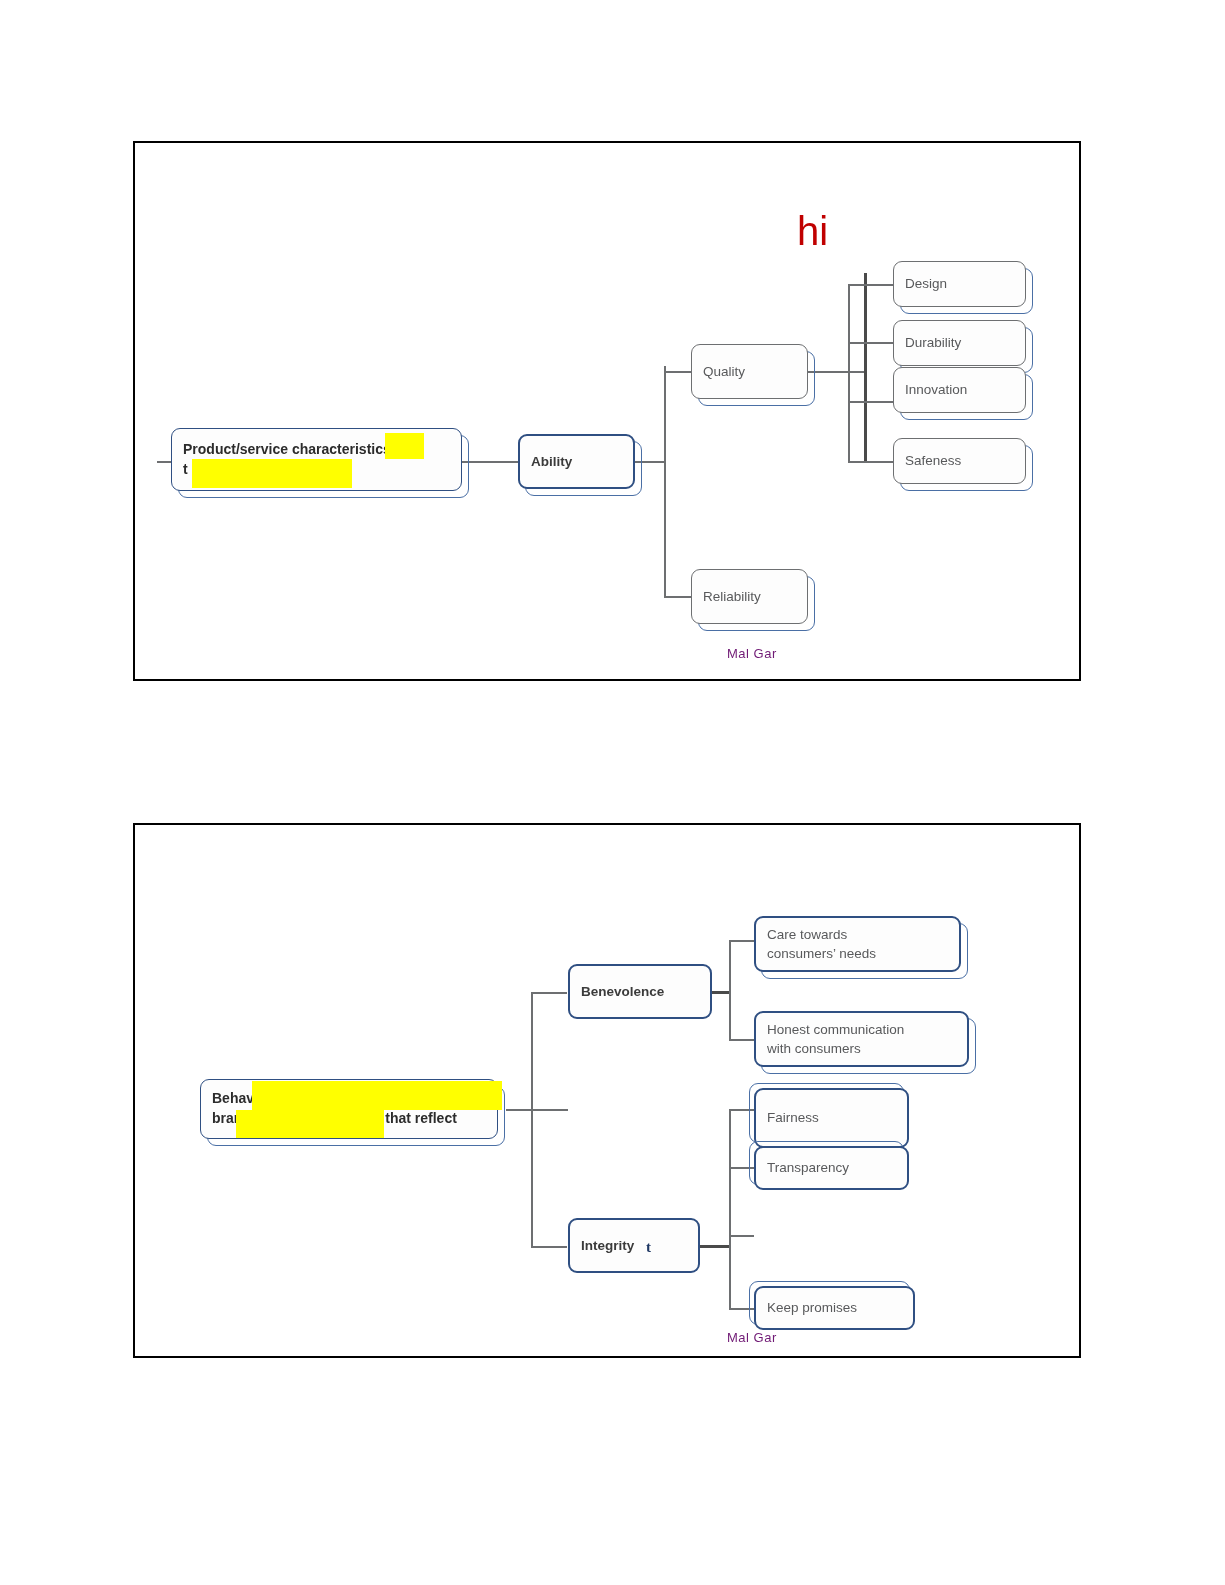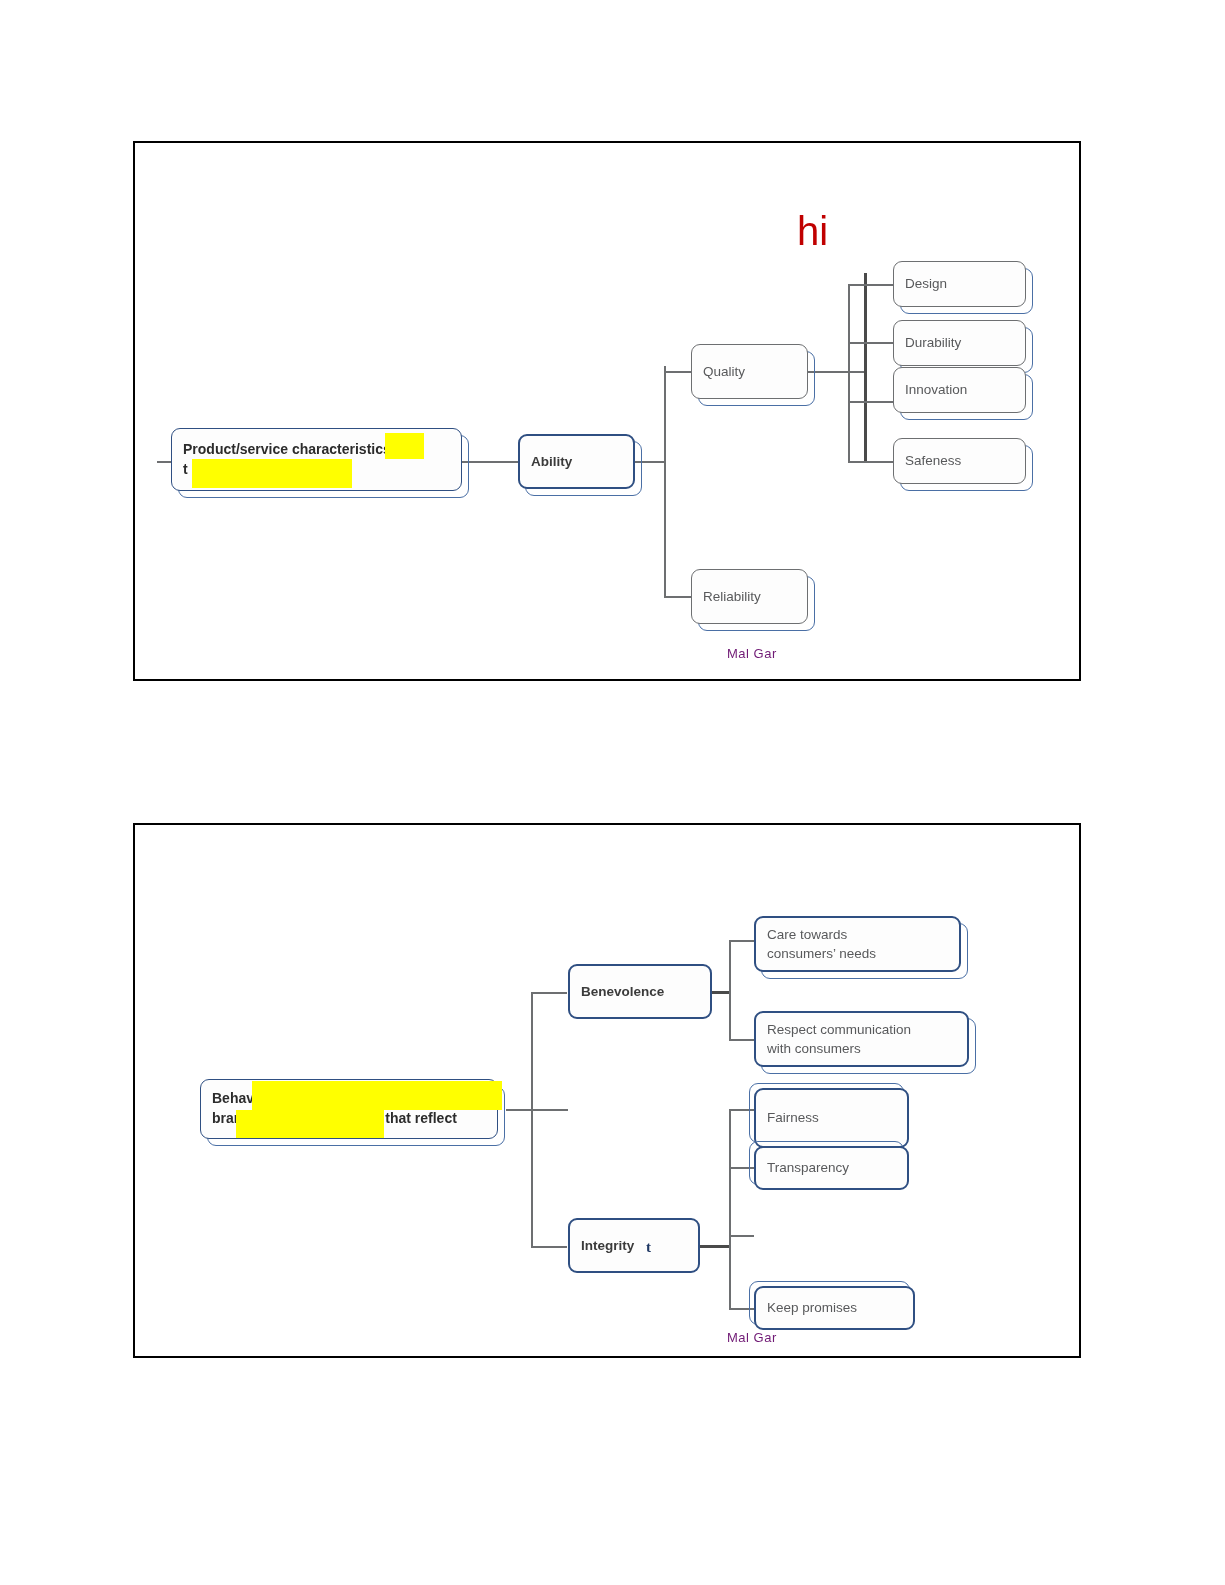--- a/index.html
+++ b/index.html
@@ -273,21 +273,21 @@
           <span>Care towards</span><br>
           <span>consumers’ needs</span>
         </div>
       </div>
     </div>
 
     <div class="node accent" style="left:619px; top:186px; width:215px; height:56px;">
       <div class="nd-ghost"></div>
       <div class="nd-face">
         <div class="nd-text">
-          <span>Respect communication</span><br>
+          <span>Honest communication</span><br>
           <span>with consumers</span>
         </div>
       </div>
     </div>
 
     <div class="node accent ghost-up" style="left:619px; top:263px; width:155px; height:60px;">
       <div class="nd-ghost"></div>
       <div class="nd-face">
         <div class="nd-text">Fairness</div>
       </div>

